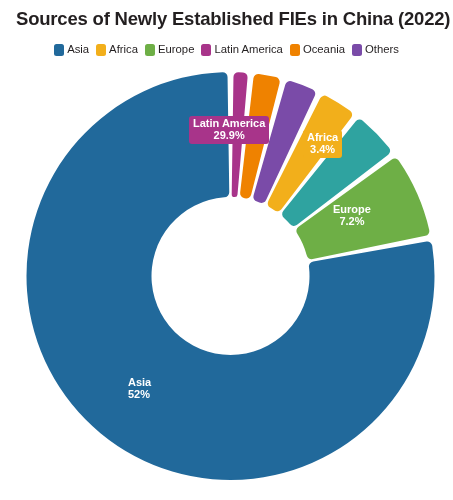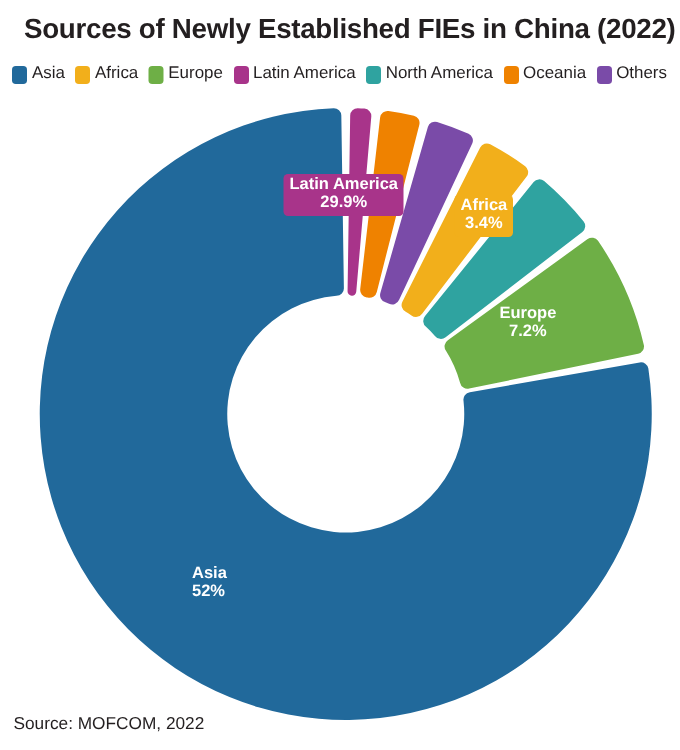--- a/index.html
+++ b/index.html
@@ -147,24 +147,20 @@
         <span class="legend-swatch" style="background: rgb(242, 175, 27);"></span>
         <span class="legend-label">Africa</span>
       </div>
       <div class="legend-item">
         <span class="legend-swatch" style="background: rgb(110, 175, 70);"></span>
         <span class="legend-label">Europe</span>
       </div>
       <div class="legend-item">
         <span class="legend-swatch" style="background: rgb(168, 52, 138);"></span>
         <span class="legend-label">Latin America</span>
-      </div>
-      <div class="legend-item">
-        <span class="legend-swatch" style="background: rgb(47, 163, 160);"></span>
-        <span class="legend-label">North America</span>
       </div>
       <div class="legend-item">
         <span class="legend-swatch" style="background: rgb(239, 130, 0);"></span>
         <span class="legend-label">Oceania</span>
       </div>
       <div class="legend-item">
         <span class="legend-swatch" style="background: rgb(122, 75, 168);"></span>
         <span class="legend-label">Others</span>
       </div>
     </div>
@@ -193,15 +189,14 @@
       <div class="slice-label" id="label-europe">
         <span class="l-name">Europe</span>
         <span class="l-val">7.2%</span>
       </div>
       <div class="slice-label" id="label-asia">
         <span class="l-name">Asia</span>
         <span class="l-val">52%</span>
       </div>
     </div>
 
-  <div class="source-note">Source: MOFCOM, 2022</div>
 
 </div>
 
 </body></html>

